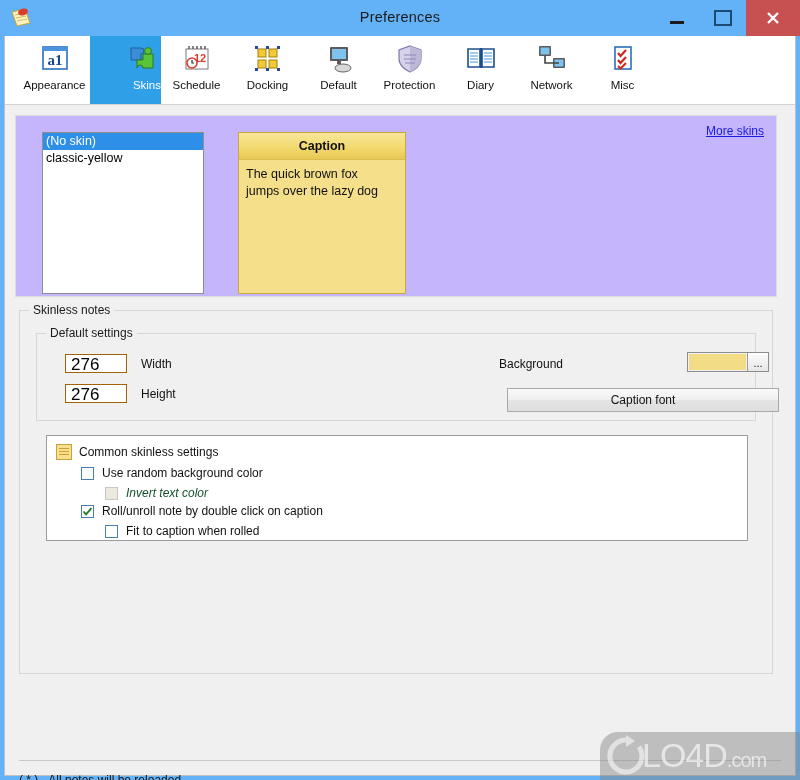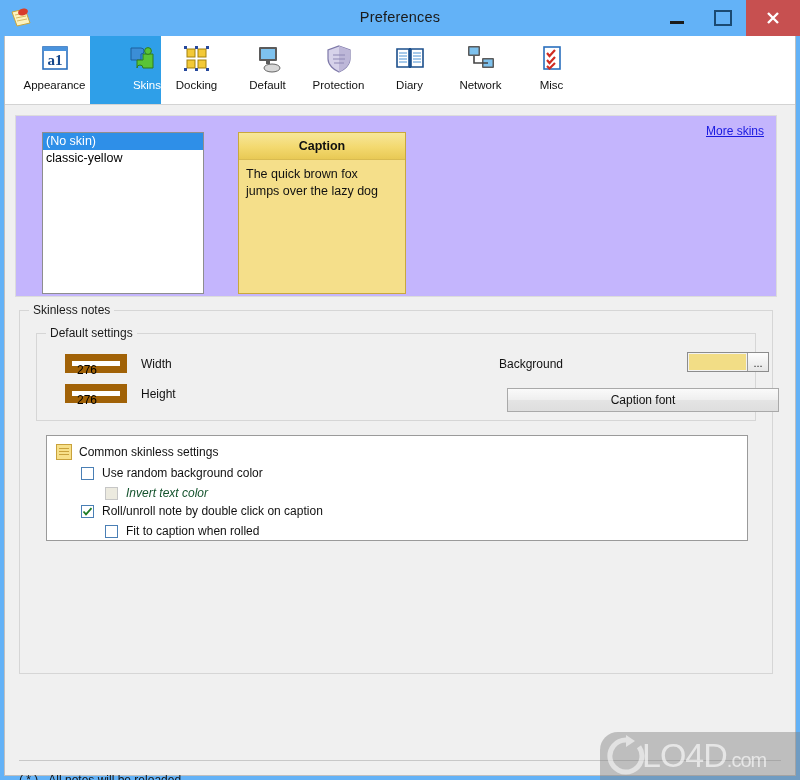--- a/index.html
+++ b/index.html
@@ -84,21 +84,21 @@
     position:absolute;border:1px solid #d6d6d6;
   }
   .group > .legend{
     position:absolute;top:-8px;left:9px;background:#f0f0f0;padding:0 4px;
     font-size:12px;color:#1a1a1a;
   }
   #grp-skinless{left:14px;top:205px;width:752px;height:362px;}
   #grp-default{left:16px;top:22px;width:718px;height:86px;}
   .numfield{
     position:absolute;width:62px;height:19px;background:#fff;
-    border:7px solid #a16207;font-size:12px;line-height:19px;padding-left:5px;
+    border:1px solid #a16207;font-size:17px;line-height:19px;padding-left:5px;
     box-sizing:border-box;
   }
   .fieldlabel{position:absolute;font-size:12px;color:#111;}
   .swatch-wrap{
     position:absolute;width:82px;height:20px;border:1px solid #8c8c8c;
     background:#f2f2f2;display:flex;box-sizing:border-box;
   }
   .swatch{flex:1 1 auto;background:#f2dd86;margin:1px;}
   .swatch-btn{
     width:20px;border-left:1px solid #9c9c9c;display:flex;align-items:flex-end;
@@ -200,20 +200,34 @@
         <span class="tb-ico">
           <svg width="32" height="30" viewBox="0 0 32 30">
             <path d="M4 4 h10 a3 3 0 0 1 0 6 v6 h-10 z" fill="#3b8ed6" stroke="#1c5e9c"></path>
             <path d="M16 10 h10 v14 h-10 a3 3 0 0 0 -6 0 v-8 h6 z" fill="#59c436" stroke="#2f7a1e"></path>
             <circle cx="21" cy="7" r="3.4" fill="#59c436" stroke="#2f7a1e"></circle>
           </svg>
         </span>
         <span class="tb-label">Skins</span>
       </div>
 
+      <div class="tb-item">
+        <span class="tb-ico">
+          <svg width="32" height="30" viewBox="0 0 32 30">
+            <rect x="5" y="5" width="22" height="20" fill="#fff" stroke="#7a7a7a"></rect>
+            <g stroke="#555" stroke-width="1.4">
+              <path d="M8 5 v-3 M12 5 v-3 M16 5 v-3 M20 5 v-3 M24 5 v-3"></path>
+            </g>
+            <text x="19" y="18" font-size="11" font-weight="bold" fill="#d83c2c" text-anchor="middle" font-family="Liberation Sans,sans-serif">12</text>
+            <circle cx="11" cy="19" r="5" fill="#fff" stroke="#d83c2c" stroke-width="1.6"></circle>
+            <path d="M11 16 v3 h2" stroke="#333" stroke-width="1.2" fill="none"></path>
+          </svg>
+        </span>
+        <span class="tb-label">Schedule</span>
+      </div>
 
       <div class="tb-item">
         <span class="tb-ico">
           <svg width="32" height="30" viewBox="0 0 32 30">
             <rect x="6" y="5" width="8" height="8" fill="#f3c937" stroke="#a3810f"></rect>
             <rect x="17" y="5" width="8" height="8" fill="#f3c937" stroke="#a3810f"></rect>
             <rect x="6" y="16" width="8" height="8" fill="#f3c937" stroke="#a3810f"></rect>
             <rect x="17" y="16" width="8" height="8" fill="#f3c937" stroke="#a3810f"></rect>
             <g fill="#26489c">
               <rect x="3" y="2" width="3" height="3"></rect>

